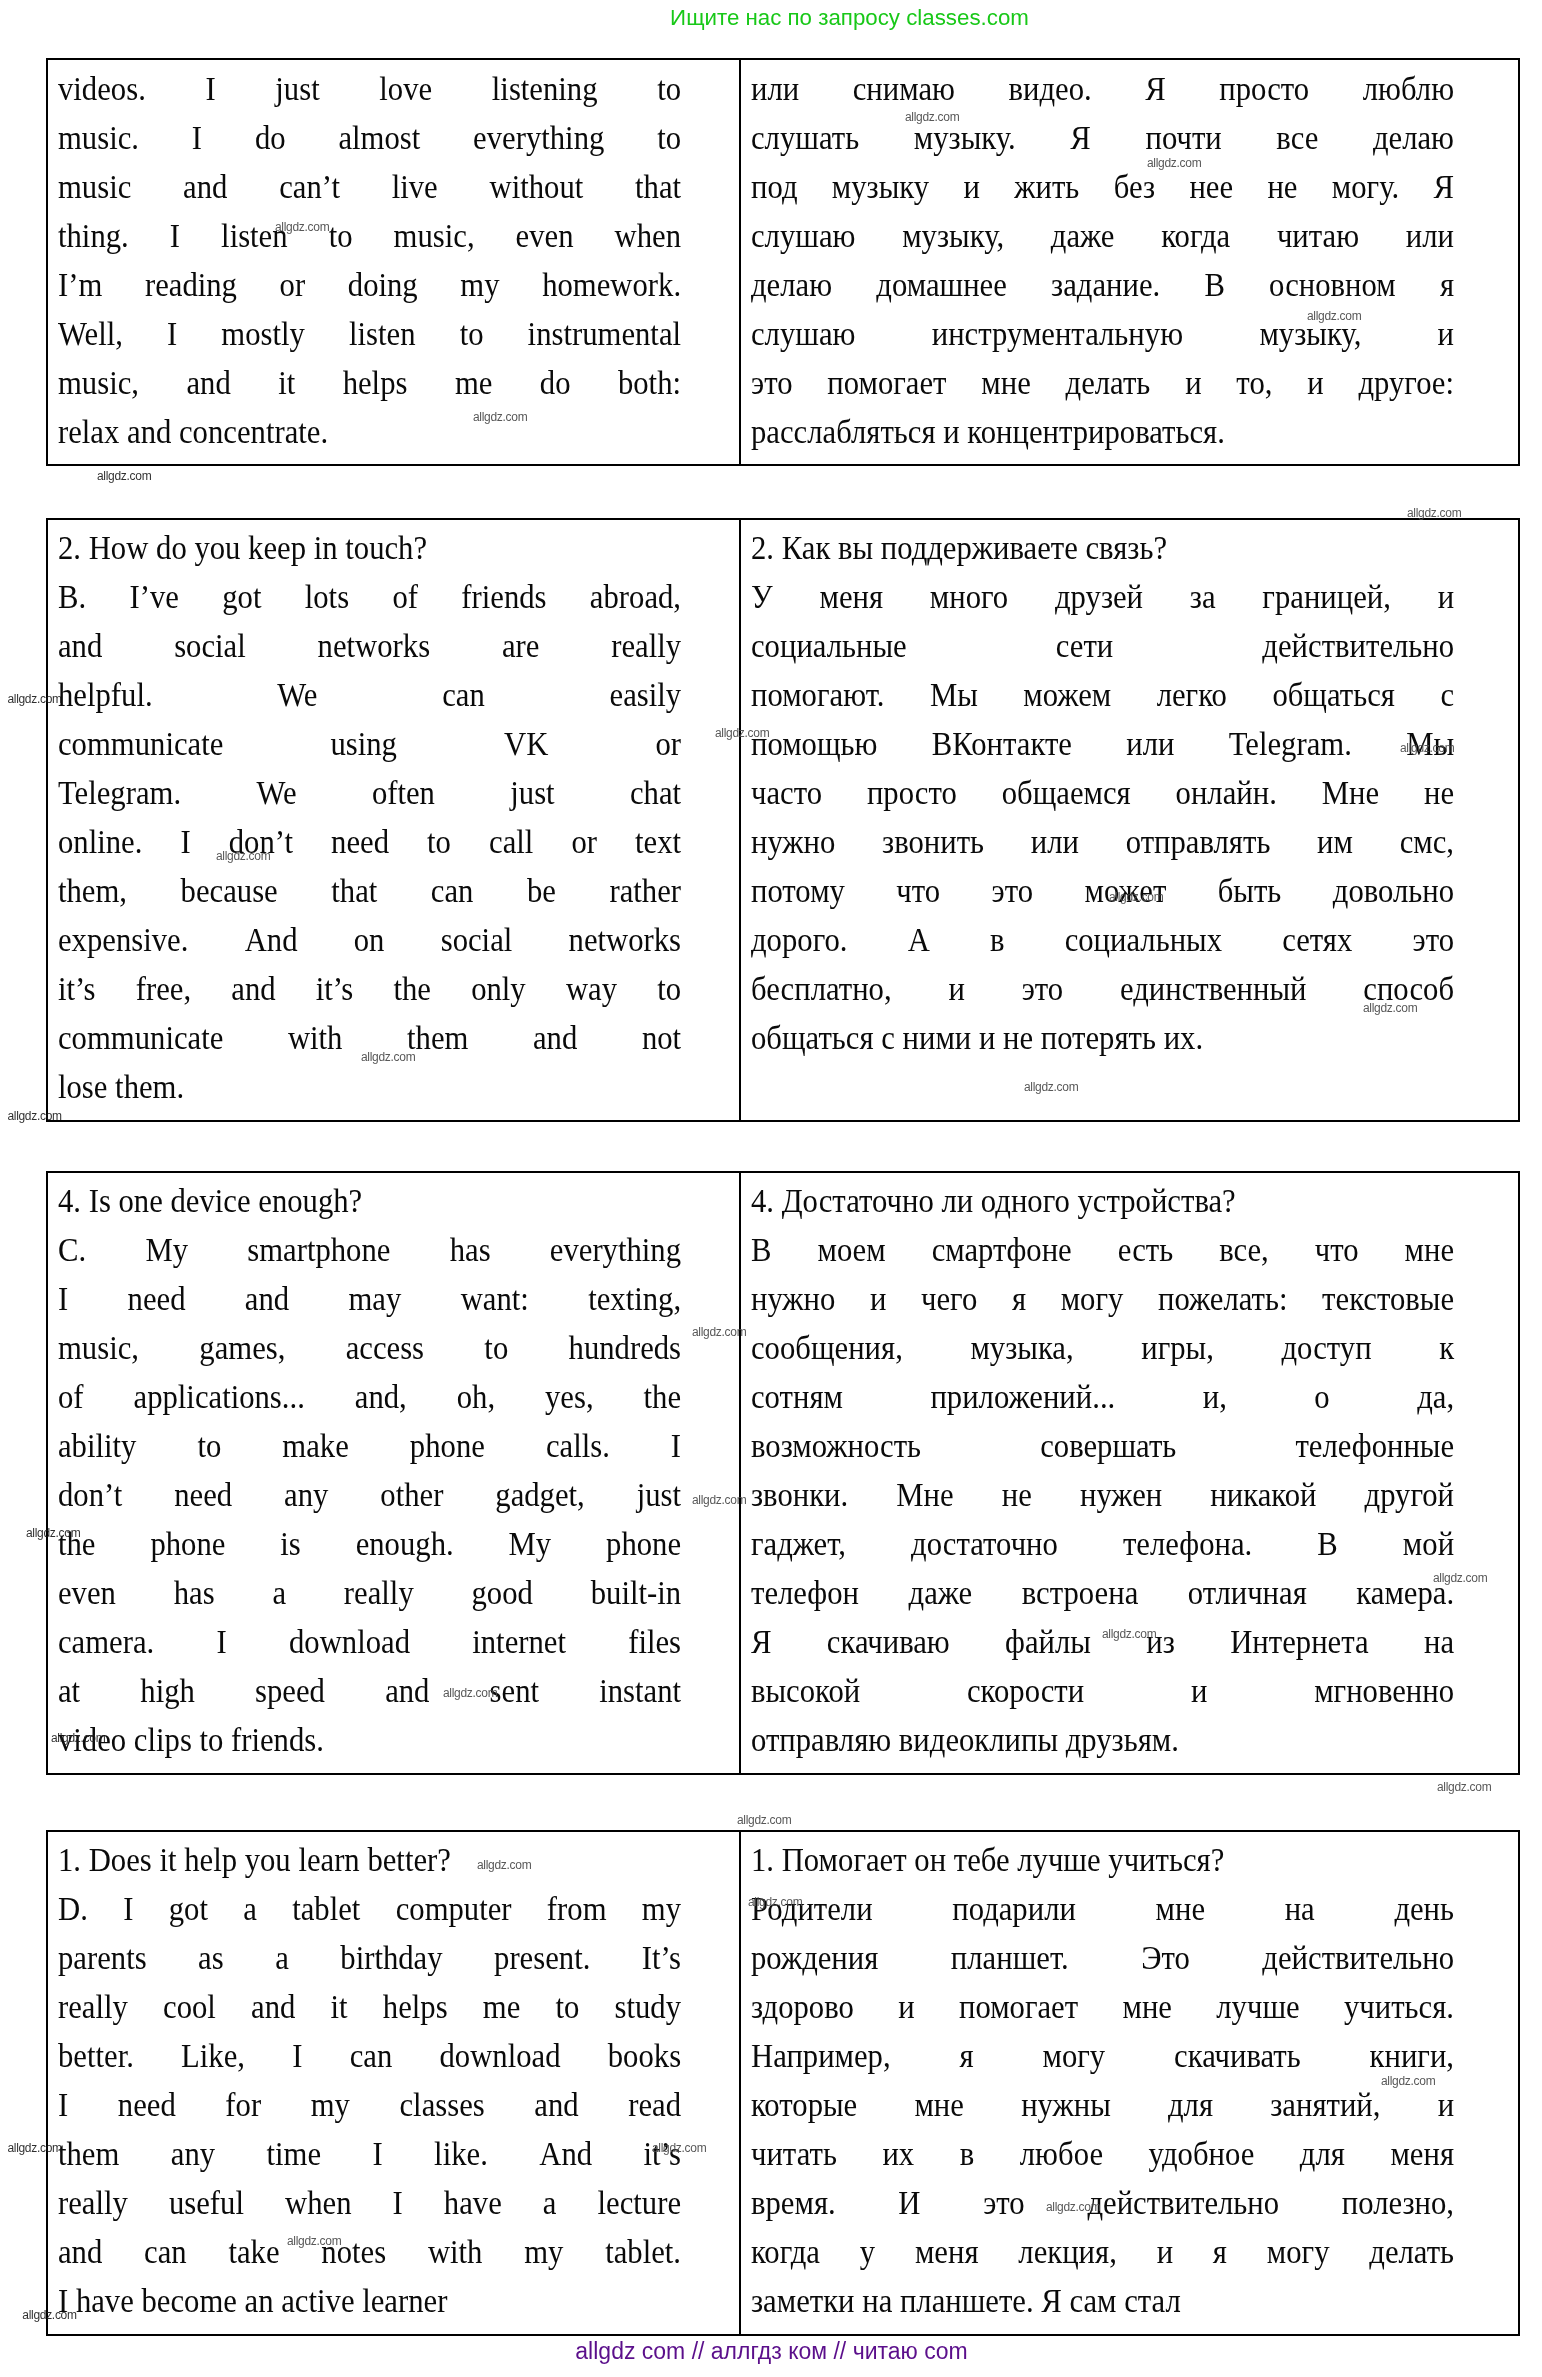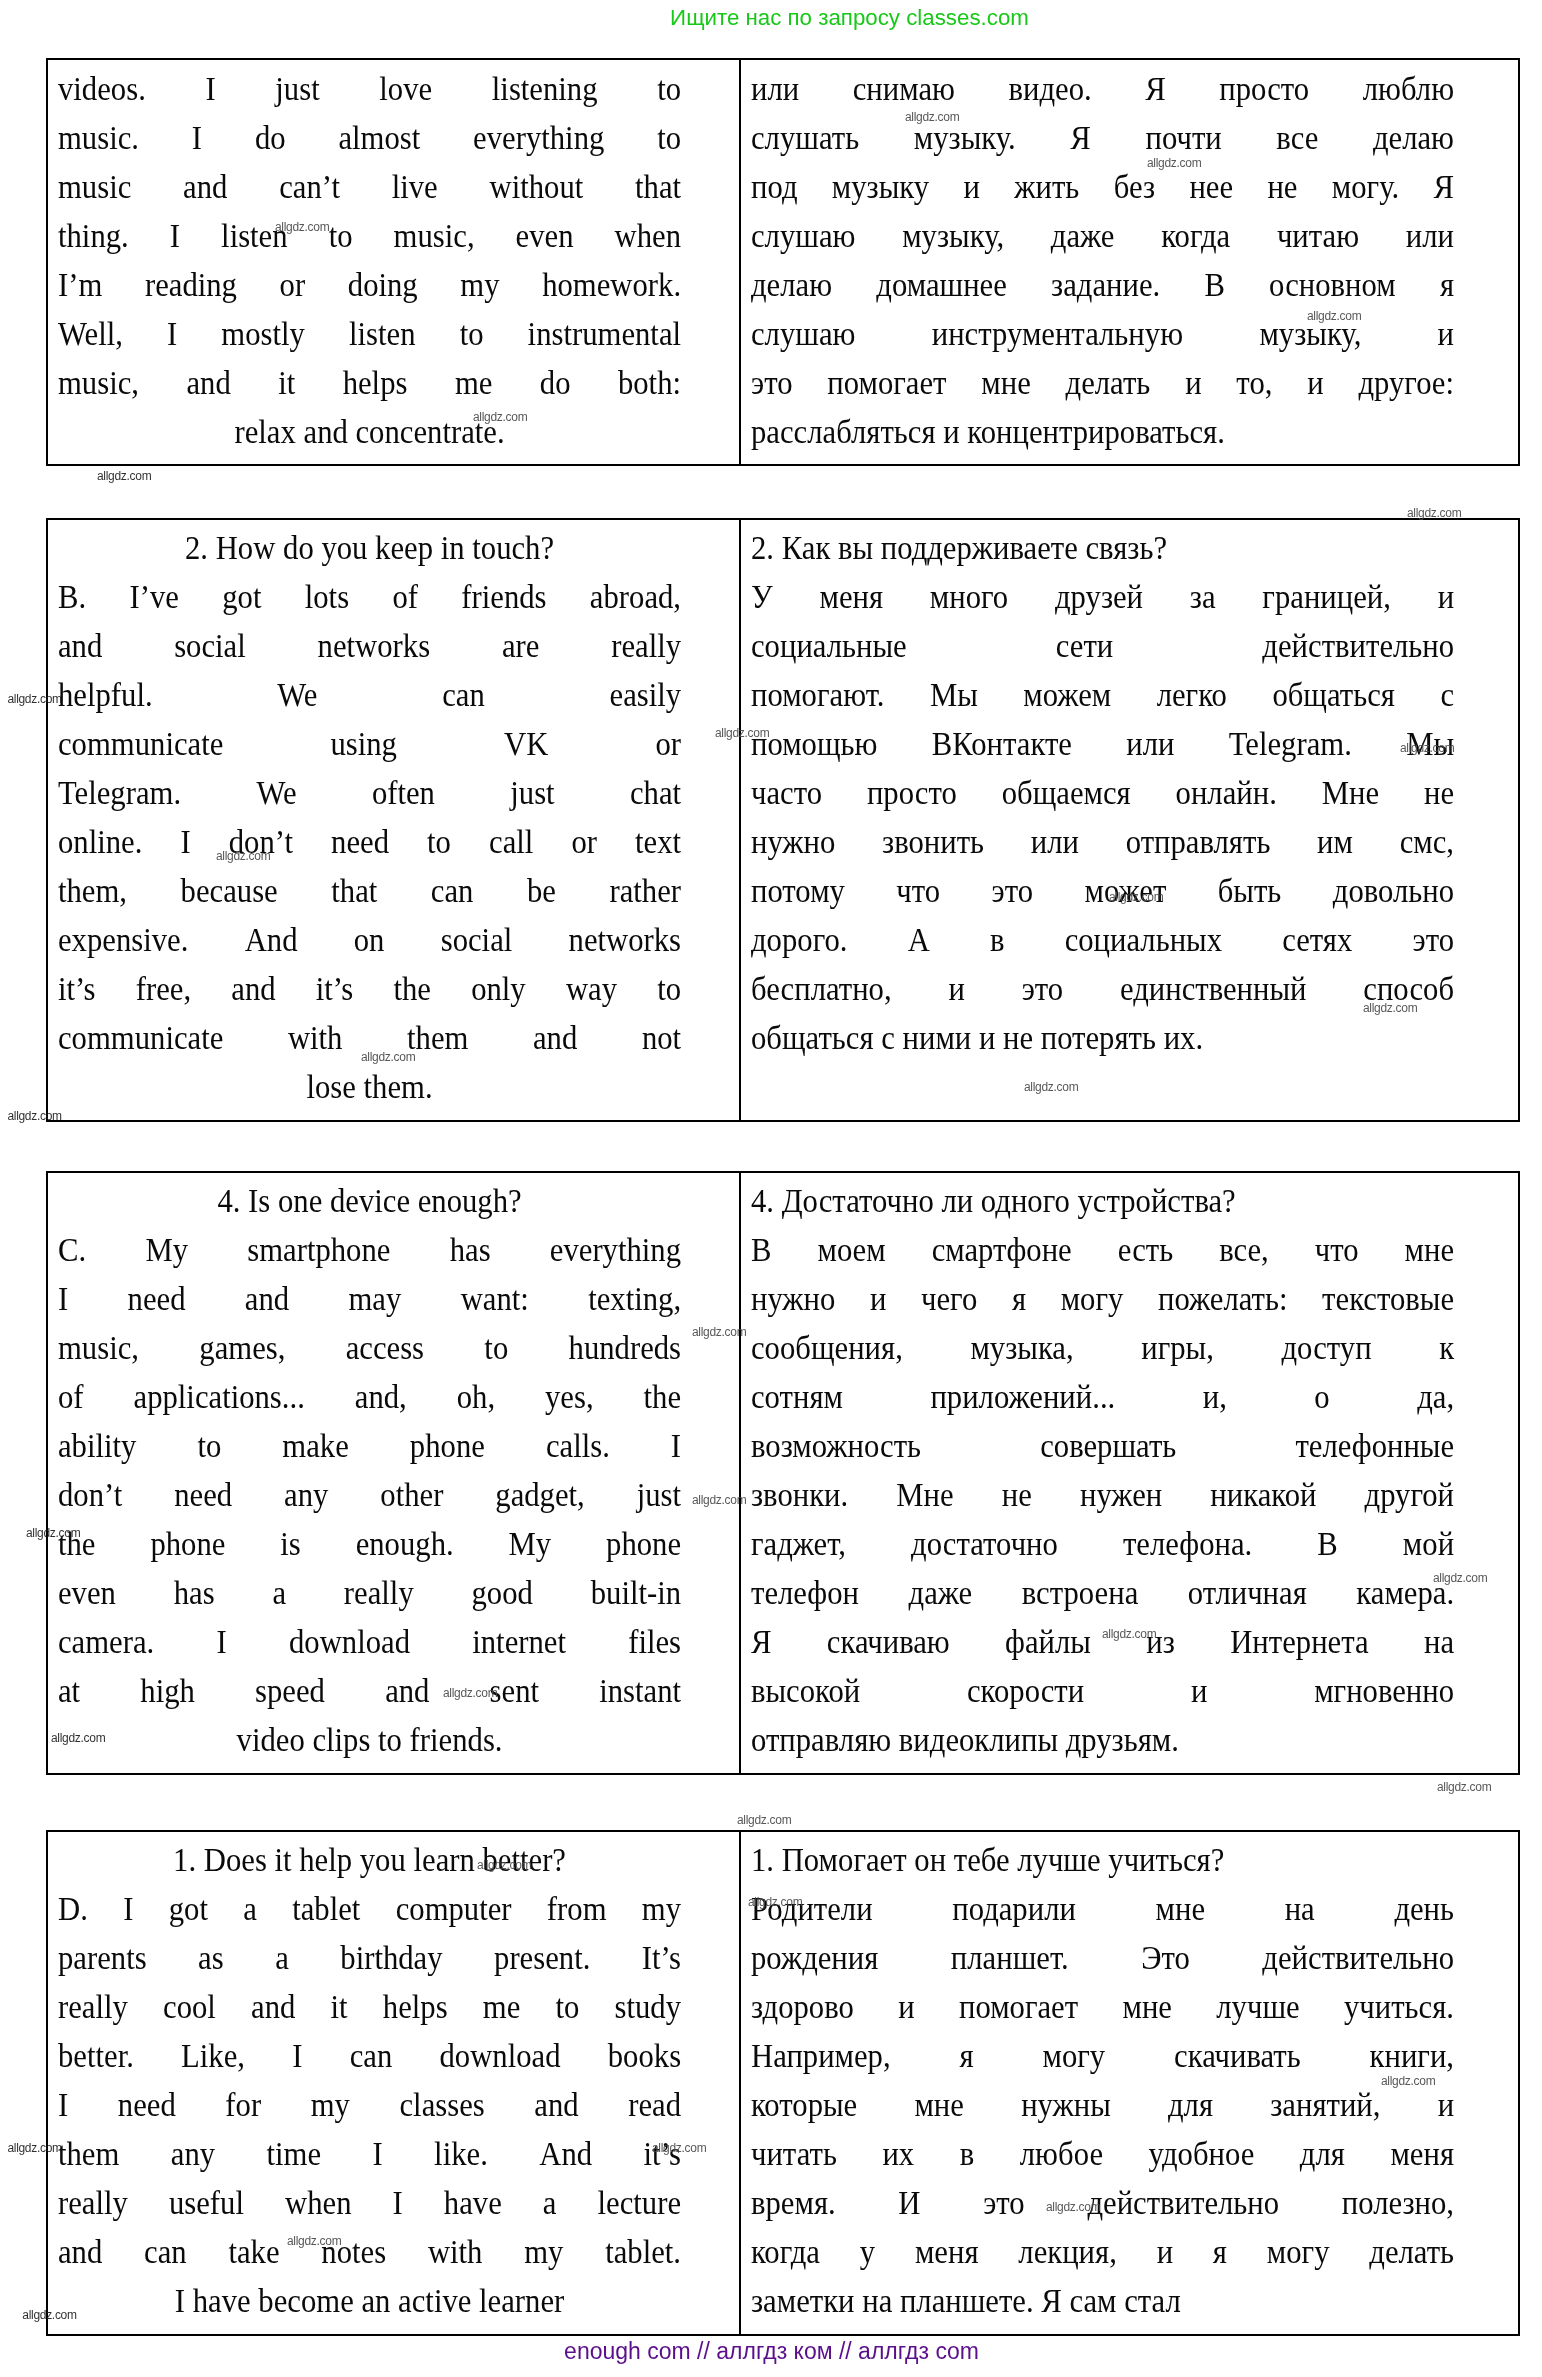--- a/index.html
+++ b/index.html
@@ -44,21 +44,21 @@
     width: 1426px;
     table-layout: fixed;
     border: 2.2px solid #000;
     background: #fff;
   }
   table.qa td {
     border: 2.2px solid #000;
     vertical-align: top;
     padding: 4.5px 10.4px 7.4px 10.4px;
   }
-  td.col-en { width: 670px; text-align: center; }
+  td.col-en { width: 670px; }
   td.col-ru { width: 756px; margin-left: 40px; }
 
   .line {
     font-size: 33px;
     line-height: 49px;
     color: #0a0a0a;
     white-space: nowrap;
     letter-spacing: 0px;
     font-stretch: condensed;
     transform: scaleX(0.93);
@@ -739,14 +739,14 @@
     <div class="wm" style="left:477px;top:1858px;">allgdz.com</div>
     <div class="wm" style="left:748px;top:1895px;">allgdz.com</div>
     <div class="wm" style="left:1381px;top:2074px;">allgdz.com</div>
     <div class="wm dark" style="left:7.4px;top:2141px;">allgdz.com</div>
     <div class="wm" style="left:652px;top:2141px;">allgdz.com</div>
     <div class="wm" style="left:287px;top:2234px;">allgdz.com</div>
     <div class="wm" style="left:1046px;top:2200px;">allgdz.com</div>
     <div class="wm dark" style="left:22.3px;top:2308px;">allgdz.com</div>
   </div>
 
-<div class="footer">enough com  //  аллгдз ком  //  аллгдз com</div>
+<div class="footer">allgdz com  //  аллгдз ком  //  читаю com</div>
 
 
 </body></html>

